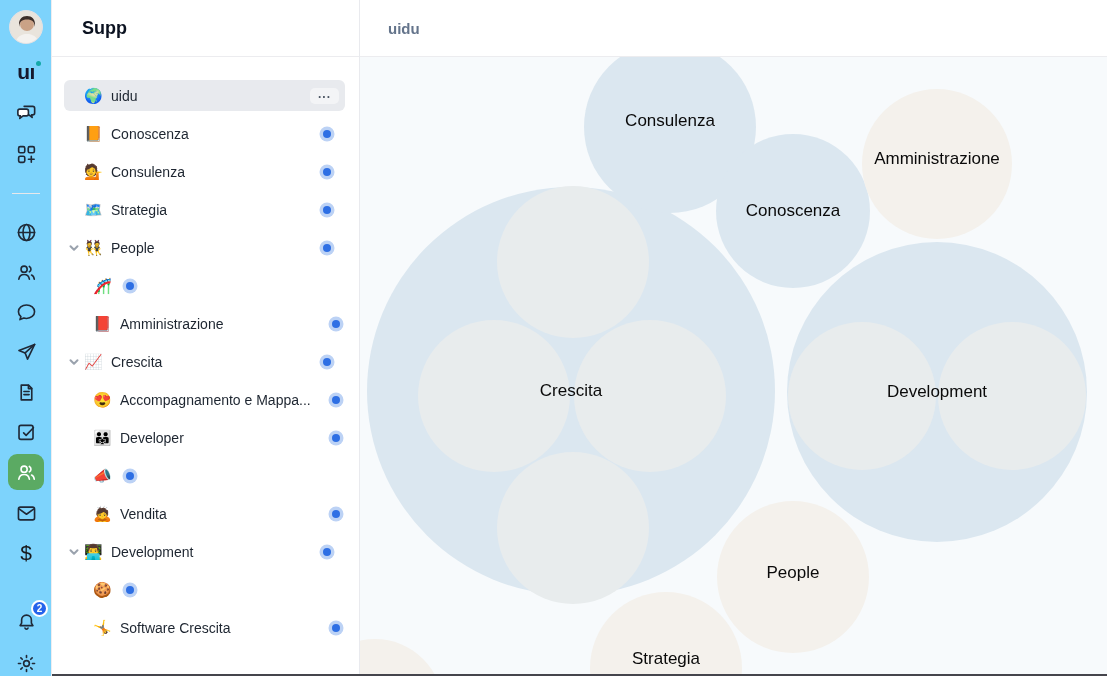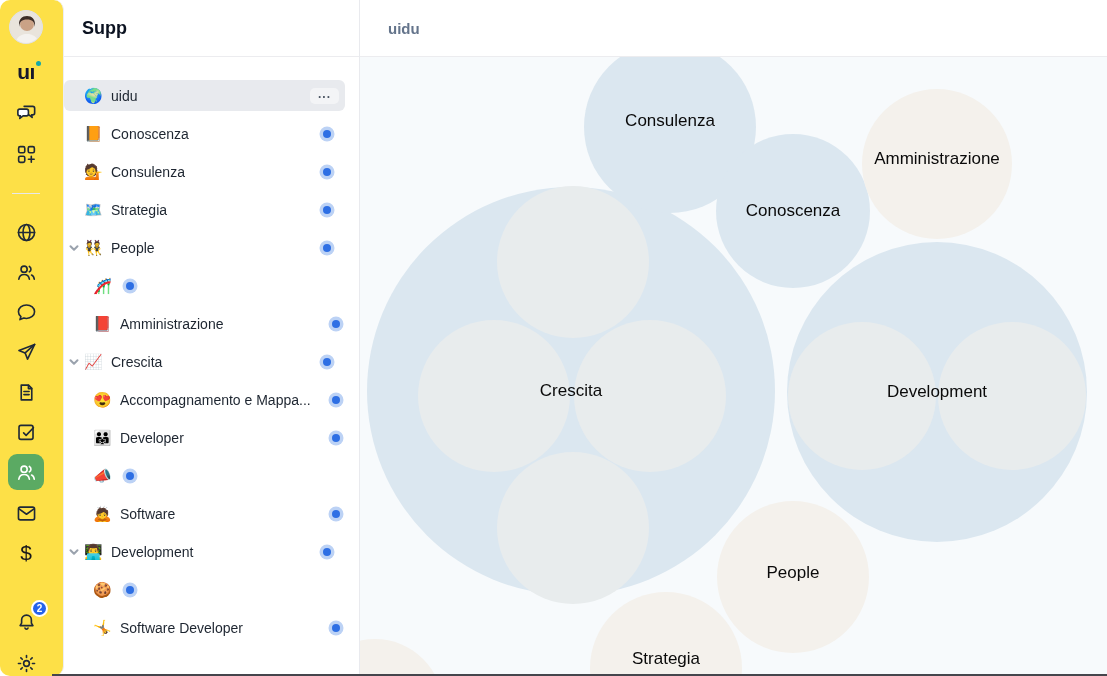--- a/index.html
+++ b/index.html
@@ -1,22 +1,22 @@
 <!DOCTYPE html>
 <html><head>
 <meta charset="utf-8">
 <style>
   * { margin:0; padding:0; box-sizing:border-box; }
   html,body { width:1107px; height:676px; overflow:hidden;
     font-family:"Liberation Sans", sans-serif; background:#fff; }
   .app { position:relative; width:1107px; height:676px; }
 
   
-  .rail { position:absolute; left:0; top:0; width:64px; height:676px;
-    background:#fde047; border-right:1px solid #ededf0; z-index:20;border-radius:10px; }
+  .rail { position:absolute; left:0; top:0; width:52px; height:676px;
+    background:#7dd3fc; border-right:1px solid #ededf0; z-index:20; }
   .avatar { position:absolute; left:9px; top:10px; width:34px; height:34px;
     border-radius:50%; overflow:hidden; border:1px solid #e2e2e6; background:#ddd; cursor:pointer;}
   .rail-logo { position:absolute; left:0; top:60px; width:52px; text-align:center;
     font-weight:700; font-size:21px; color:#16182c; letter-spacing:-0.5px; }
   .rail-logo .tdot { position:absolute; top:1px; margin-left:1px; width:5px; height:5px;
     border-radius:50%; background:#14a8a8; display:inline-block; }
   .rail-btn { position:absolute; left:8px; width:36px; height:36px; border-radius:9px;
     display:flex; align-items:center; justify-content:center; cursor:pointer; color:#1f2937; }
   .rail-btn svg { width:23px; height:23px; stroke:#1f2937; fill:none;
     stroke-width:1.7; stroke-linecap:round; stroke-linejoin:round; }
@@ -294,21 +294,21 @@
       <span class="dot"></span>
 
     </div>
         <div class="srow indent">
       <span class="chev" style="visibility: hidden;">
         <svg viewBox="0 0 10 10">
               <path d="M1.5 3.2 5 6.8l3.5-3.6"></path>
             </svg>
       </span>
       <span class="emoji">🙇</span>
-      <span class="slabel">Software</span>
+      <span class="slabel">Vendita</span>
       <span class="dot"></span>
 
     </div>
         <div class="srow">
       <span class="chev" style="visibility: visible;">
         <svg viewBox="0 0 10 10">
               <path d="M1.5 3.2 5 6.8l3.5-3.6"></path>
             </svg>
       </span>
       <span class="emoji">👨‍💻</span>
@@ -326,21 +326,21 @@
       <span class="dot"></span>
 
     </div>
         <div class="srow indent">
       <span class="chev" style="visibility: hidden;">
         <svg viewBox="0 0 10 10">
               <path d="M1.5 3.2 5 6.8l3.5-3.6"></path>
             </svg>
       </span>
       <span class="emoji">🤸</span>
-      <span class="slabel">Software Developer</span>
+      <span class="slabel">Software Crescita</span>
       <span class="dot"></span>
 
     </div>
       </div>
   </div>
 
   <div class="main">
     <div class="main-header">
       <span class="crumb">uidu</span>
     </div>

